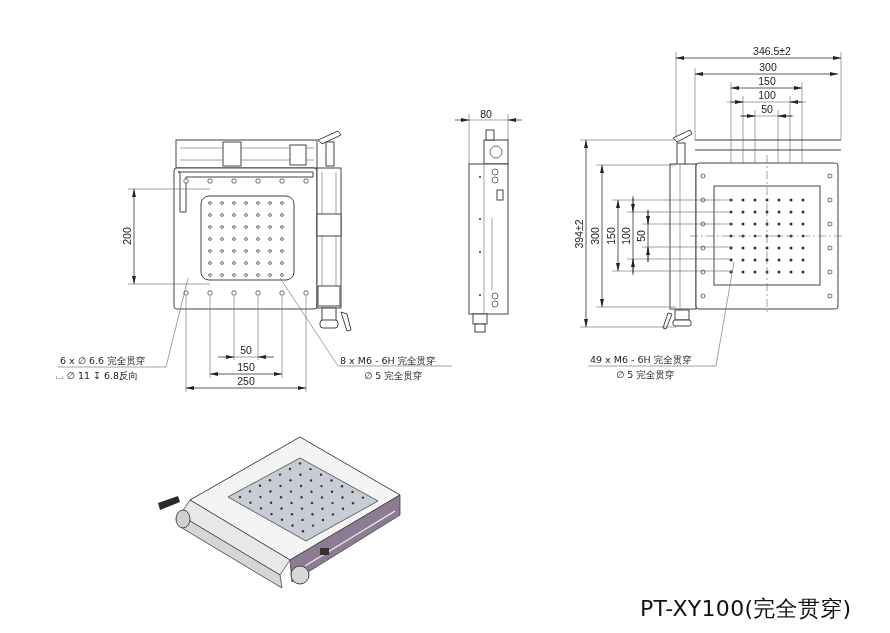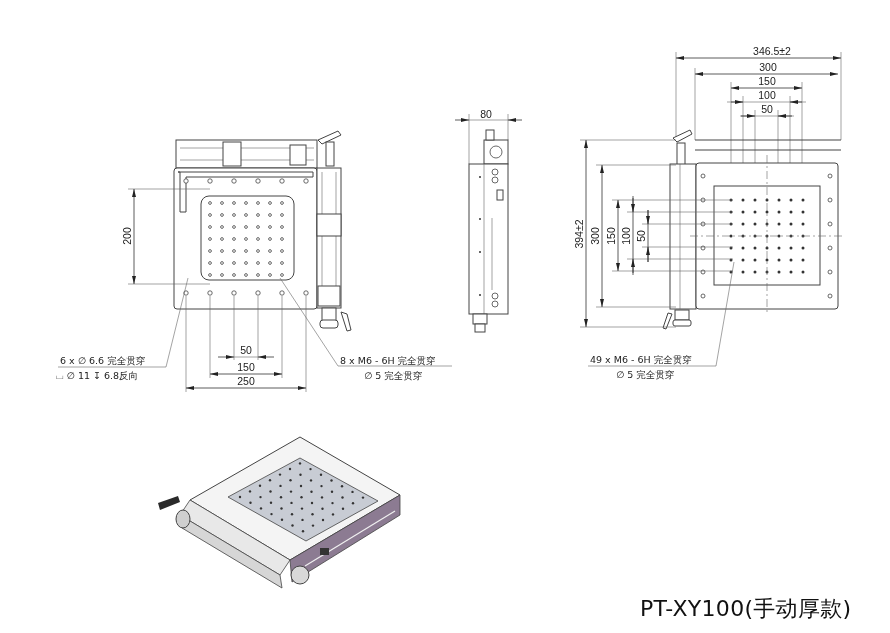--- a/index.html
+++ b/index.html
@@ -372,14 +372,14 @@
           <circle cx="363" cy="497.59999999999997" r="1.2" class="dot"></circle>
         </g>
 
     <ellipse cx="183" cy="519" rx="7" ry="9" fill="#cfcfcf" stroke="#444"></ellipse>
     <ellipse cx="300" cy="575" rx="9" ry="9" fill="#d8d8d8" stroke="#444"></ellipse>
     <path d="M158,503 L178,496 L180,502 L160,510 z" fill="#2a2a2a"></path>
     <rect x="320" y="548" width="9" height="7" fill="#333"></rect>
   </g>
 </svg>
 
-<div id="title">PT-XY100(手动厚款)</div>
+<div id="title">PT-XY100(完全贯穿)</div>
 </div>
 
 </body></html>

